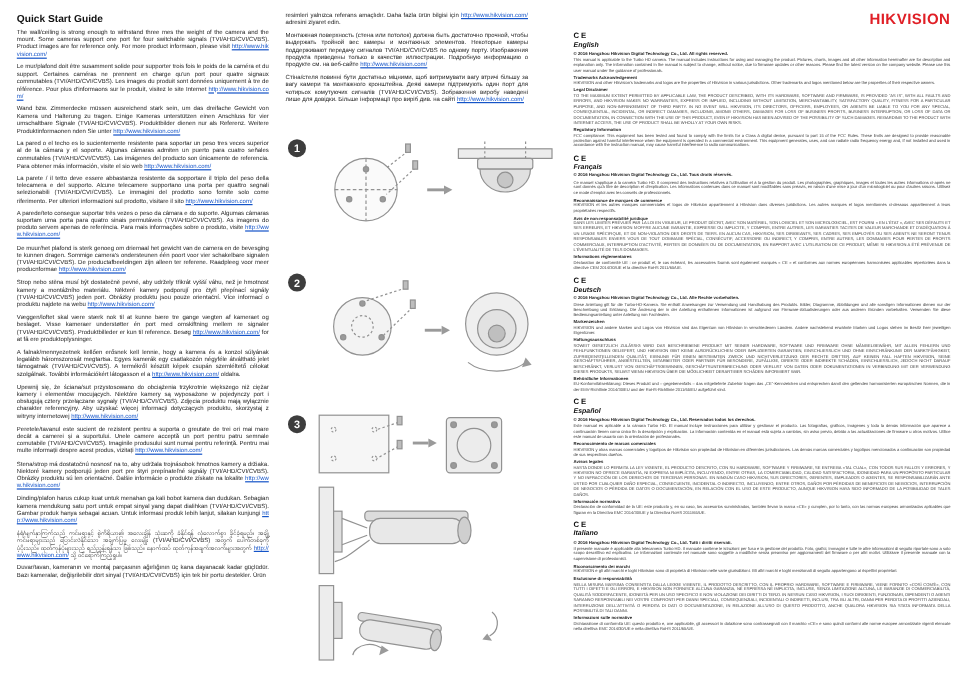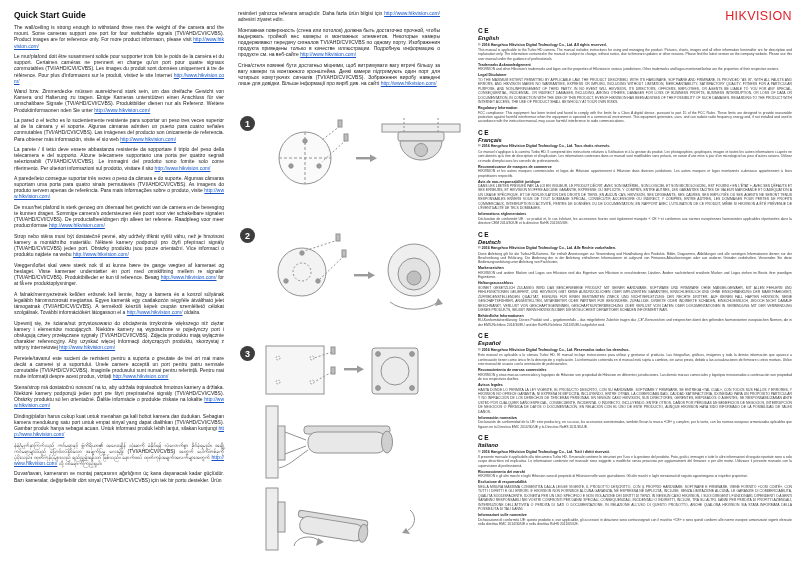--- a/index.html
+++ b/index.html
@@ -20,21 +20,21 @@
   .step { position:absolute; left:2px; }
   .step-1 { top:100px; } .step-2 { top:212px; } .step-3 { top:330px; }
   .badge { position:absolute; left:0; top:6px; width:15px; height:15px; border-radius:50%;
            background:#3d3d3d; color:#fff; font-size:9px; font-weight:bold;
            display:flex; align-items:center; justify-content:center; }
   .step svg { margin-left:20px; display:block; }
 
   
   .col-right { position:absolute; left:478px; top:8px; width:314px; }
   .logo-row { display:flex; justify-content:flex-end; align-items:center; gap:3px; margin-bottom:3px; height:16px; }
-  .logo-text { color:#e01f26; font-weight:normal; font-size:12.5px; letter-spacing:0.4px; }
+  .logo-text { color:#e01f26; font-weight:bold; font-size:12.5px; letter-spacing:0.4px; }
   .legal { margin-bottom:5px; }
   .ce { font-size:6.5px; font-weight:bold; letter-spacing:1.5px; color:#111; }
   .lang { font-size:5.8px; font-style:italic; font-weight:bold; color:#111; margin:1px 0 1.5px 0; }
   .copy { font-size:3.6px; font-weight:bold; color:#222; margin:0 0 1.5px 0; }
   .sub { font-size:3.6px; font-weight:bold; color:#222; margin:1.6px 0 0.5px 0; }
   .lbody { font-size:3.4px; line-height:1.3; color:#3a3a3a; text-align:justify; margin:0; }
   .sub:empty, .lbody:empty, .copy:empty { display:none; }
 
   .art-stroke { stroke:#929292; fill:none; stroke-width:1; }
 </style>

